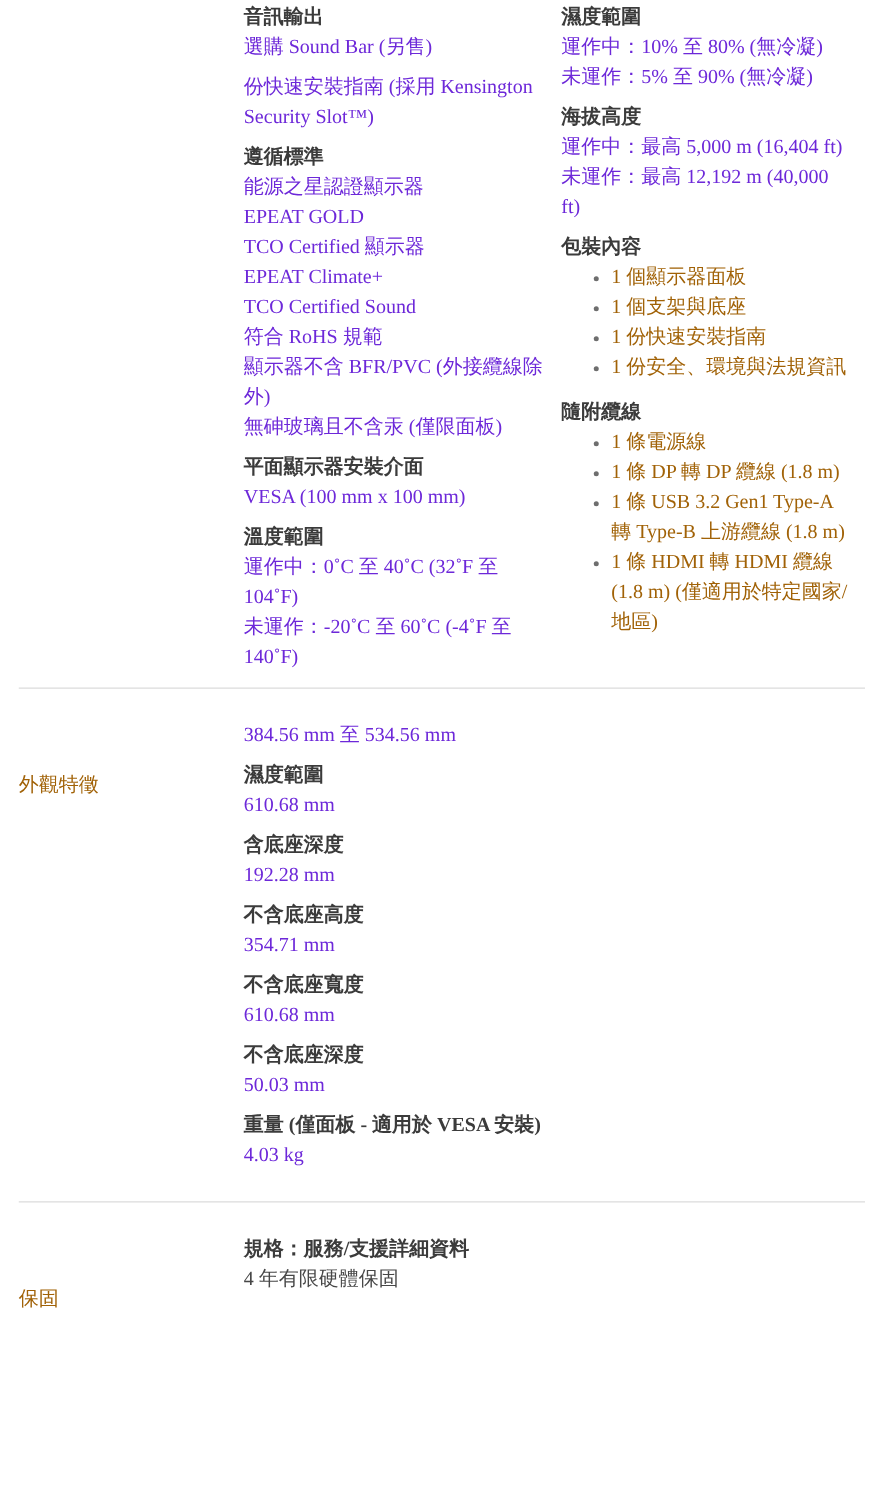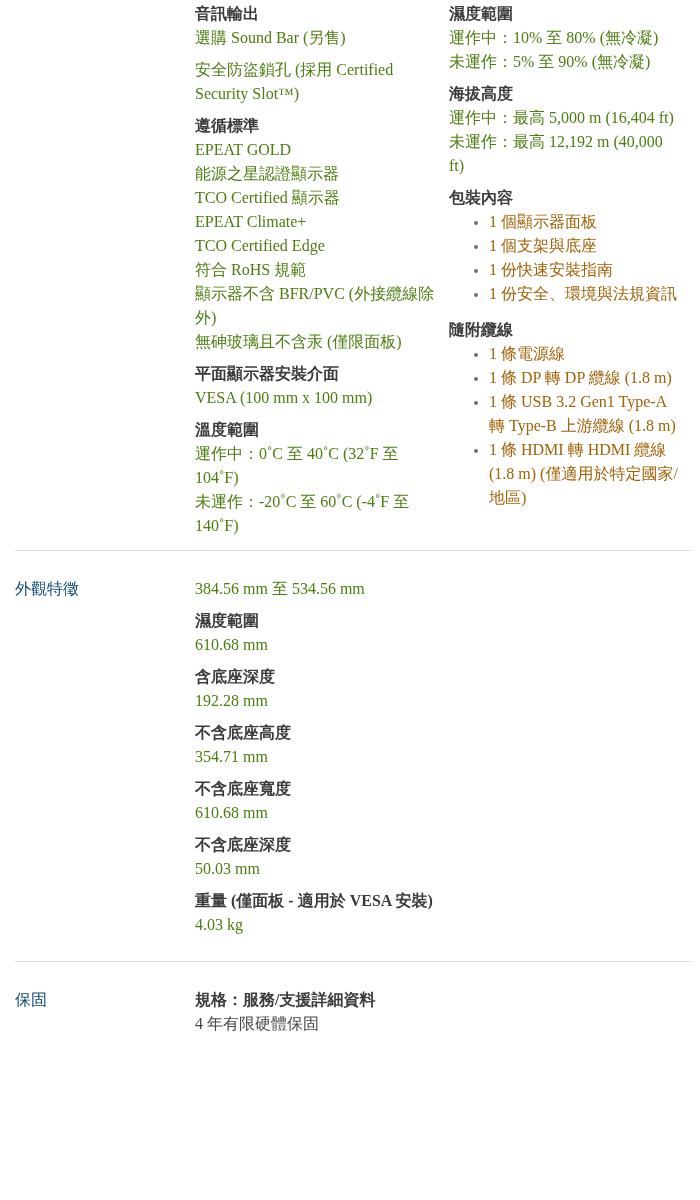--- a/index.html
+++ b/index.html
@@ -17,25 +17,25 @@
   }
   .spec-section {
     display: grid;
     grid-template-columns: 180px 254px 243px;
     align-items: start;
     border-top: 1px solid #dcdcdc;
     padding: 26px 0 16px 0;
     font-family: Liberation Serif, serif;
   }
   .spec-section.first { border-top: none; padding: 2px 0 4px 0; }
-  .section-label { color: #0c4a6e; }
+  .section-label { color: #a16207; margin-top: 40px; }
   .content-col { padding-right: 14px; min-width: 0; }
   .group { margin-bottom: 8px; }
   .group-title { color: #3b3b3b; font-weight: 700; }
-  .spec-line { color: #4d7c0f; }
+  .spec-line { color: #6d28d9; }
   .spec-line.dark { color: #474747; }
   ul.bullets {
     margin: 0 0 12px 0;
     padding-left: 40px;
     list-style-type: disc;
   }
   ul.bullets li { color: #a16207; padding-left: 0; }
   ul.bullets li::marker { color: #6e6e6e; font-size: 14px; }
 </style>
 </head>
@@ -45,29 +45,29 @@
 
   <section class="spec-section first">
     <div class="section-label"></div>
 
     <div class="content-col">
       <div class="group">
         <div class="group-title">音訊輸出</div>
         <div class="spec-line">選購 Sound Bar (另售)</div>
       </div>
       <div class="group">
-        <div class="spec-line">安全防盜鎖孔 (採用 Certified Security Slot™)</div>
+        <div class="spec-line">份快速安裝指南 (採用 Kensington Security Slot™)</div>
       </div>
       <div class="group">
         <div class="group-title">遵循標準</div>
+        <div class="spec-line">能源之星認證顯示器</div>
         <div class="spec-line">EPEAT GOLD</div>
-        <div class="spec-line">能源之星認證顯示器</div>
         <div class="spec-line">TCO Certified 顯示器</div>
         <div class="spec-line">EPEAT Climate+</div>
-        <div class="spec-line">TCO Certified Edge</div>
+        <div class="spec-line">TCO Certified Sound</div>
         <div class="spec-line">符合 RoHS 規範</div>
         <div class="spec-line">顯示器不含 BFR/PVC (外接纜線除外)</div>
         <div class="spec-line">無砷玻璃且不含汞 (僅限面板)</div>
       </div>
       <div class="group">
         <div class="group-title">平面顯示器安裝介面</div>
         <div class="spec-line">VESA (100 mm x 100 mm)</div>
       </div>
       <div class="group">
         <div class="group-title">溫度範圍</div>

